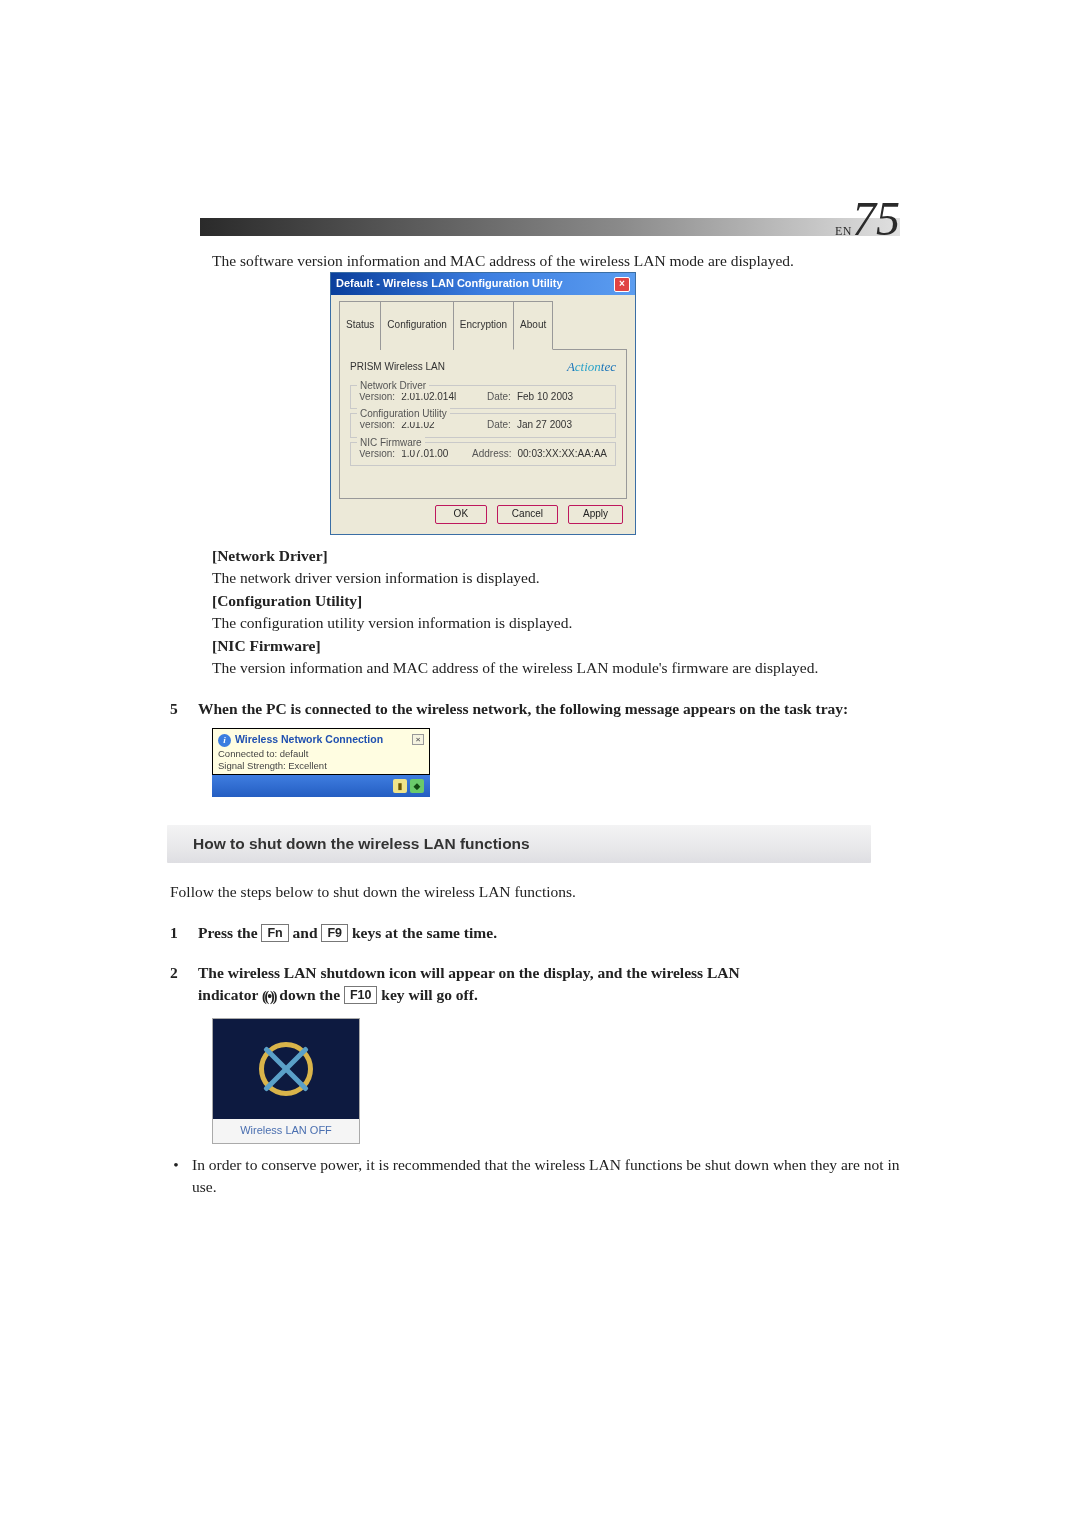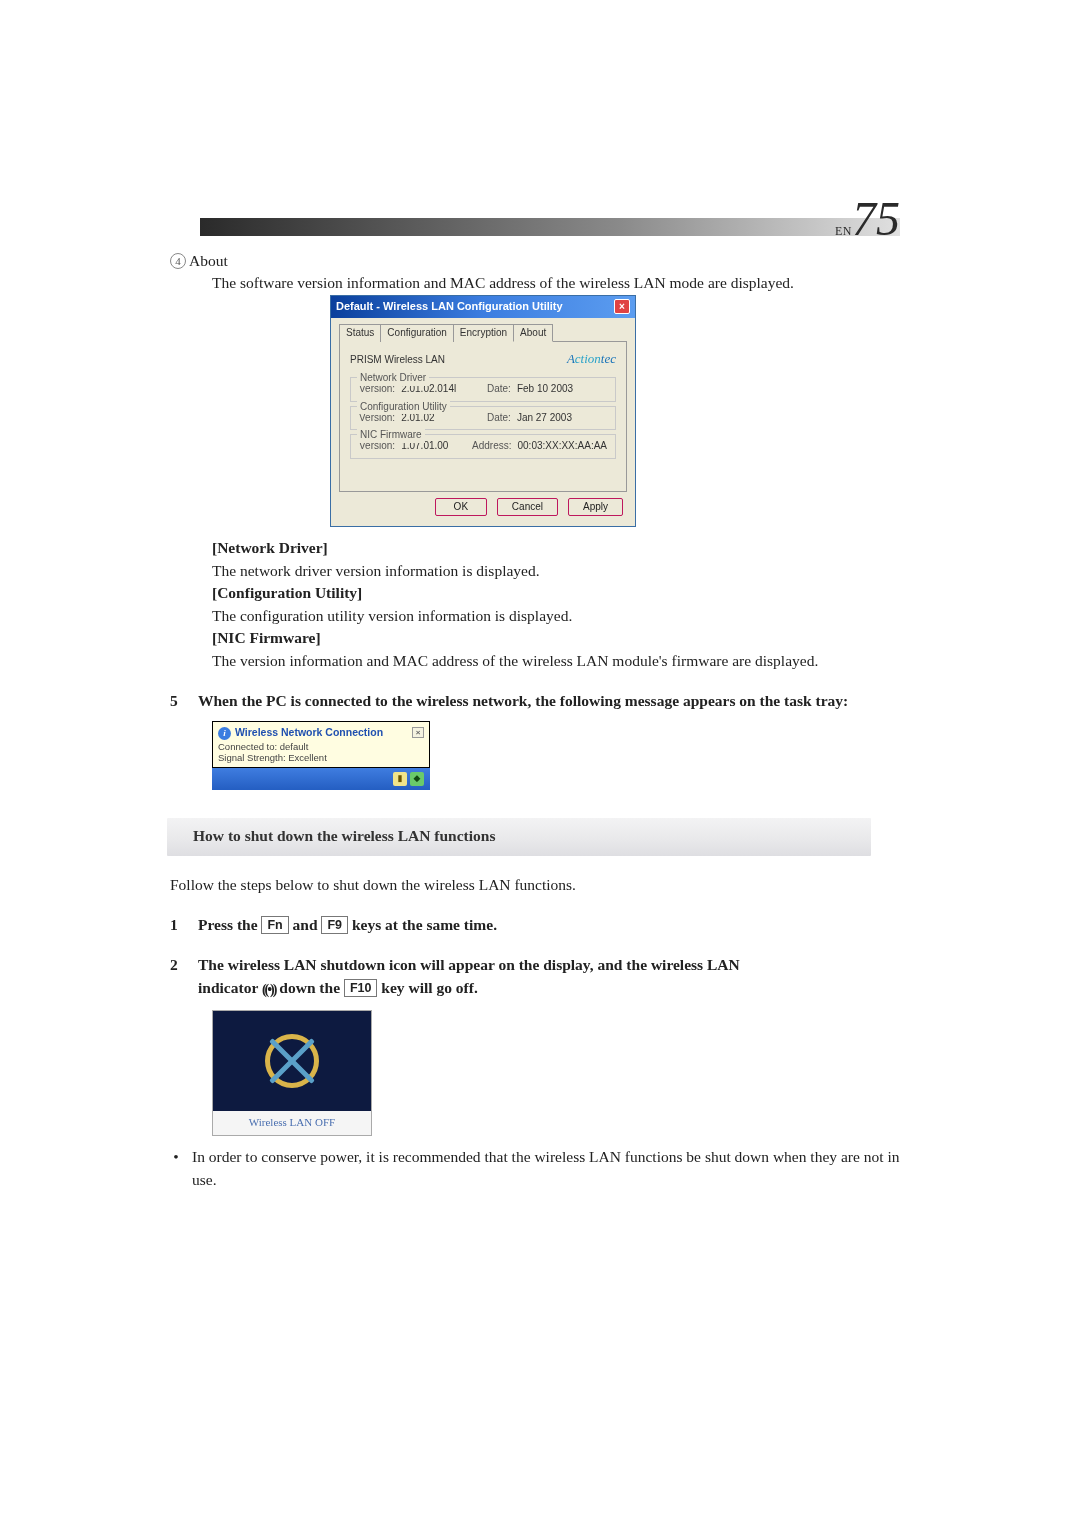--- a/index.html
+++ b/index.html
@@ -75,21 +75,21 @@
       min-width: 14px;
     }
     .step-text { flex: 1; }
     .section-bar {
       margin-top: 28px;
       background: linear-gradient(to bottom, #f3f3f4 0%, #e8e8ea 60%, #dedee2 100%);
       height: 38px;
       display: flex;
       align-items: center;
       padding-left: 26px;
-      font-family: Liberation Serif, serif;
+      font-family: Liberation Sans, sans-serif;
       font-weight: bold;
       font-size: 15.5px;
       color: #333;
       border-radius: 1px;
       width: 704px;
       margin-left: -3px;
     }
     .follow { margin-top: 18px; }
     .key {
       display: inline-block;
@@ -138,21 +138,21 @@
       border: 1px solid #fff;
       font-size: 10px;
       border-radius: 2px;
     }
     .dlg-body { padding: 6px 8px 8px 8px; }
     .tabs {
       display: flex;
       font-size: 10px;
     }
     .tab {
-      padding: 1px 6px;
+      padding: 16px 6px;
       border: 1px solid #999;
       border-bottom: none;
       background: #ece9d8;
       margin-right: -1px;
       color: #333;
     }
     .tab.active {
       background: #ece9d8;
       position: relative;
       z-index: 2;
@@ -282,25 +282,25 @@
       border-radius: 2px;
       font-size: 9px;
       display: flex;
       align-items: center;
       justify-content: center;
       color: #6b5500;
     }
     .tb-icon.grn { background: #6aca6a; color: #114a11; }
     
     .wlan-off {
-      width: 160px;
+      width: 148px;
       margin-left: 42px;
       margin-top: 10px;
       border: 1px solid #aaa;
-      font-family: Liberation Serif, serif;
+      font-family: Liberation Sans, sans-serif;
     }
     .wlan-off-top {
       height: 100px;
       background: #0d1a40;
       display: flex;
       align-items: center;
       justify-content: center;
     }
     .circle-x {
       width: 54px;
@@ -338,24 +338,20 @@
 </head>
 <body>
 
 <div class="page">
   <div class="top-bar"></div>
   <div class="page-num">
     <span class="en">EN</span><span class="num">75</span>
   </div>
 
   <div class="content">
-    <div class="item-head">
-      <span class="circled">4</span>
-      <span>About</span>
-    </div>
     <div class="indent1">The software version information and MAC address of the wireless LAN mode are displayed.</div>
 
     <div class="indent-screenshot">
       <div class="dialog">
         <div class="dlg-title">
           <span>Default - Wireless LAN Configuration Utility</span>
           <span class="dlg-close">×</span>
         </div>
         <div class="dlg-body">
           <div class="tabs">

